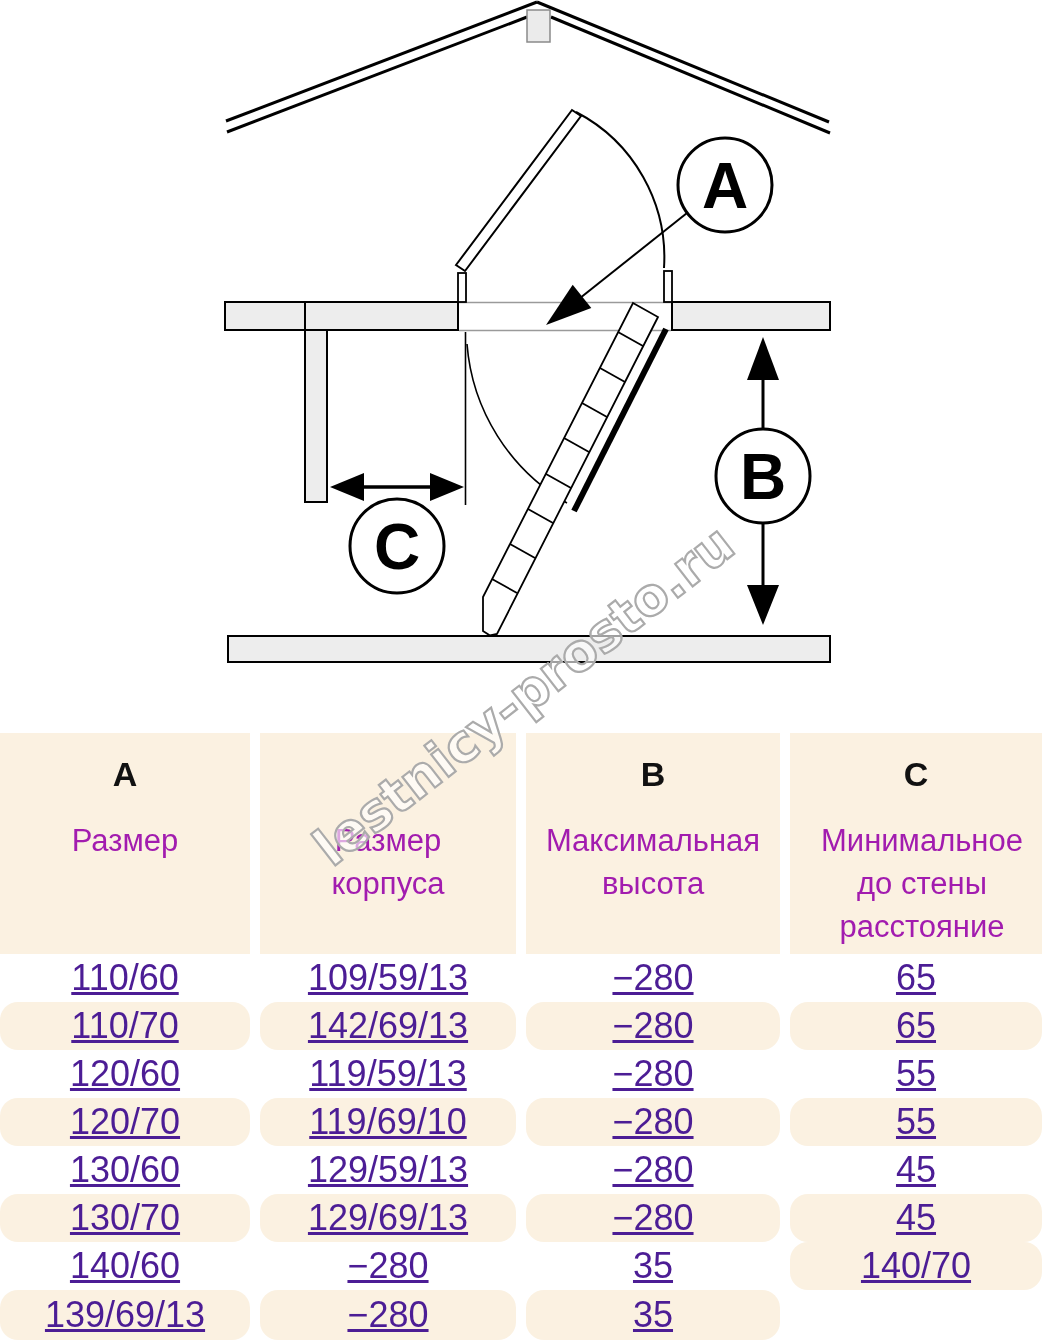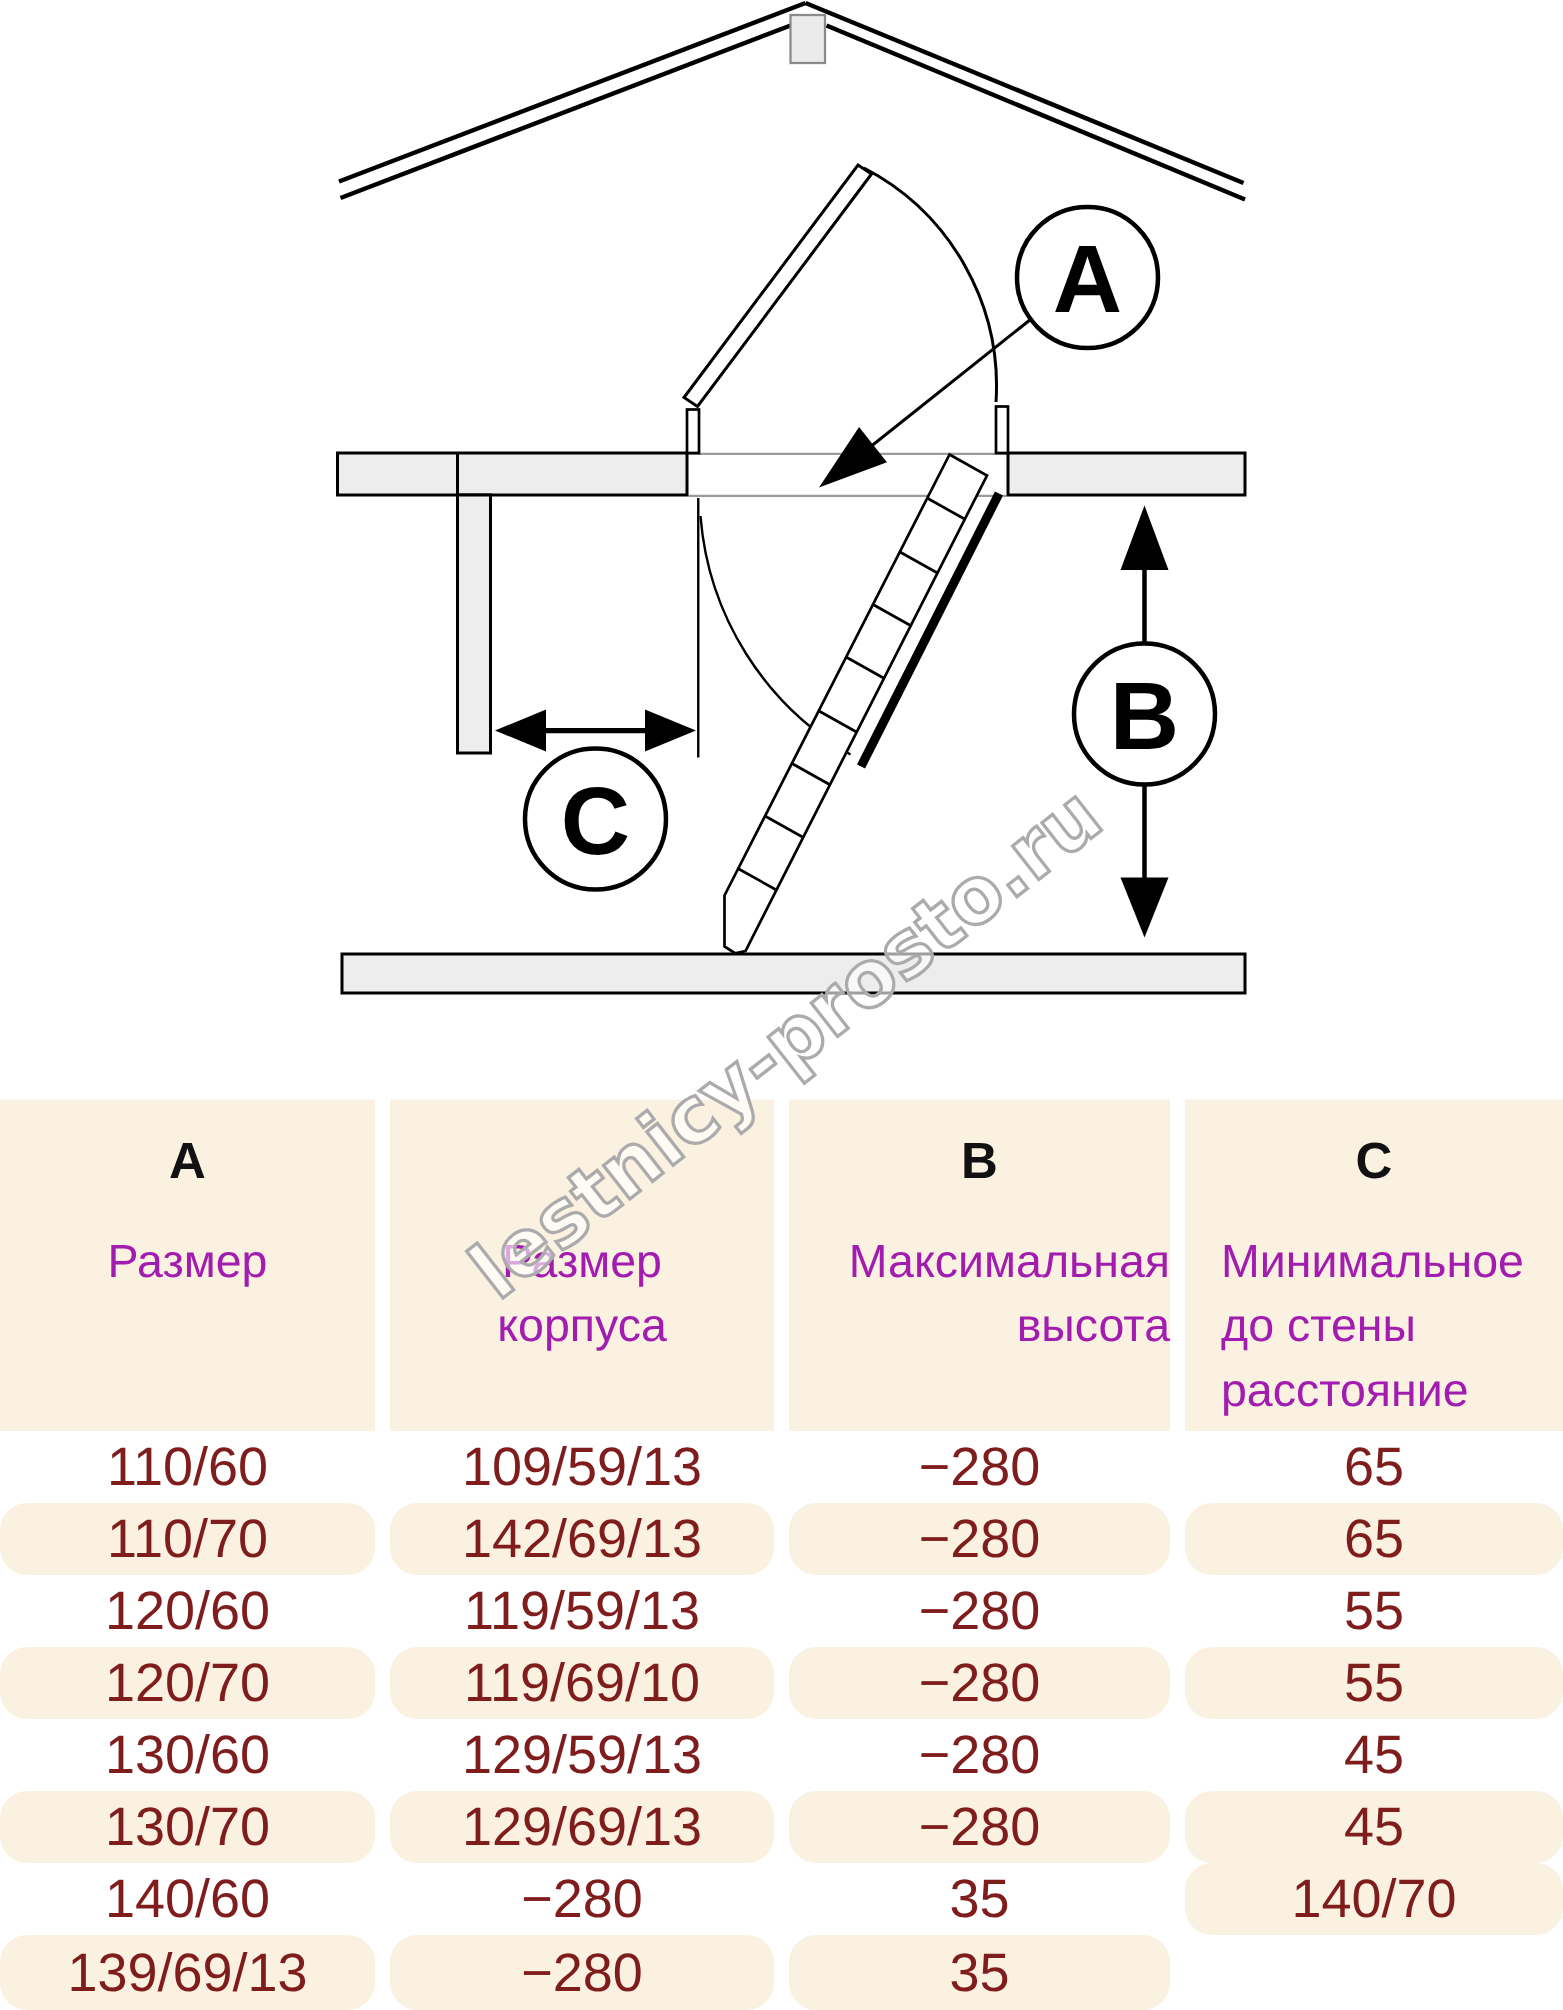--- a/index.html
+++ b/index.html
@@ -19,25 +19,25 @@
   }
   .hcell{
     background:#fbf1e1;display:flex;flex-direction:column;align-items:stretch;
     justify-content:flex-start;padding-top:20px;box-sizing:border-box;
   }
   .hletter{
     text-align:center;font-weight:bold;font-size:34px;line-height:42px;color:#111;
     min-height:42px;
   }
   .hdesc{margin-top:24px;font-size:31px;line-height:43px;color:#a21caf;text-align:center;}
-  .hdesc.left{text-align:right;padding-left:0;}
-  .hdesc.left4{text-align:left;padding-left:24px;}
+  .hdesc.left{text-align:center;padding-left:0;}
+  .hdesc.left4{text-align:center;padding-left:12px;}
   .cell{
     display:flex;align-items:center;justify-content:center;
-    font-size:36px;color:#7f1d1d;box-sizing:border-box;
+    font-size:36px;color:#4c1d95;box-sizing:border-box;text-decoration:underline;
   }
   .cream{background:#fbf1e1;border-radius:18px;}
 </style>
 </head>
 <body>
 
 <svg class="diagram-svg" width="1042" height="733" viewBox="0 0 1042 733">
 
   <g stroke="#000" stroke-width="3" fill="none">
     <line x1="226" y1="121" x2="537" y2="2"></line>

